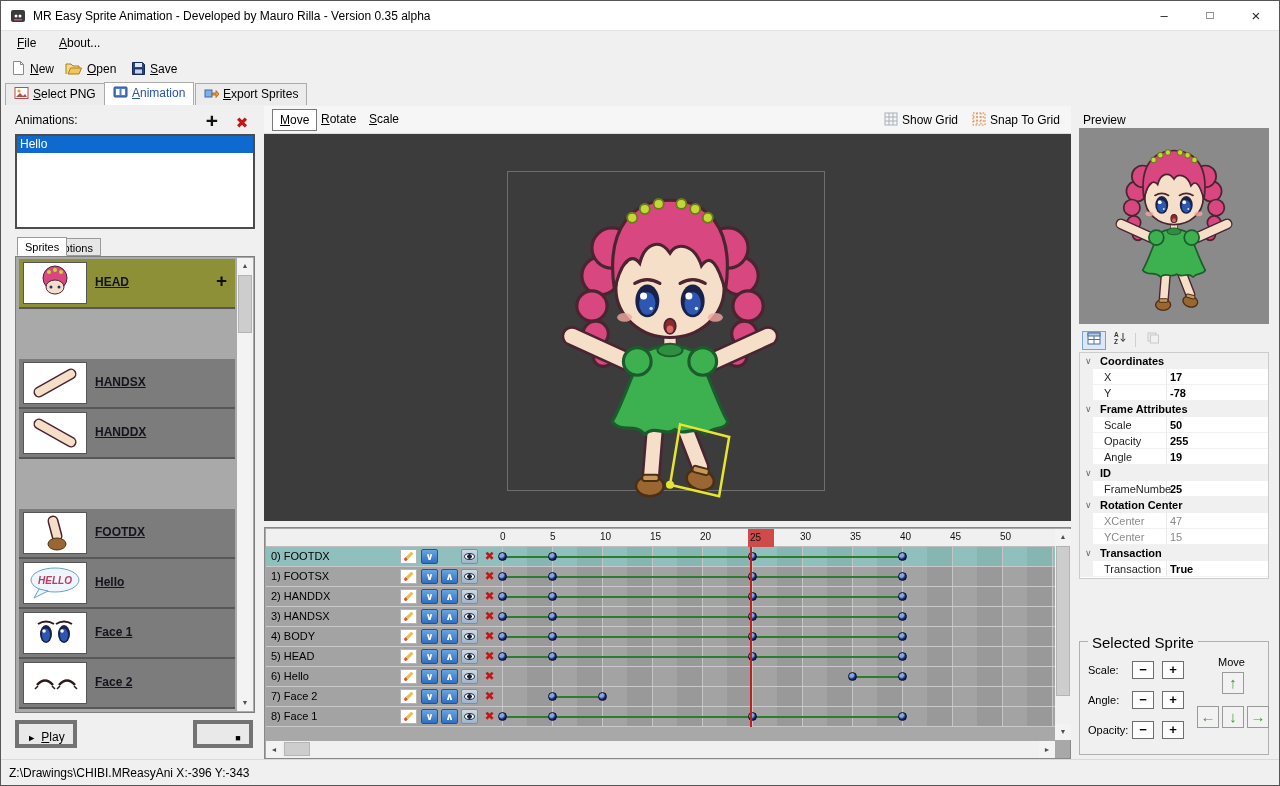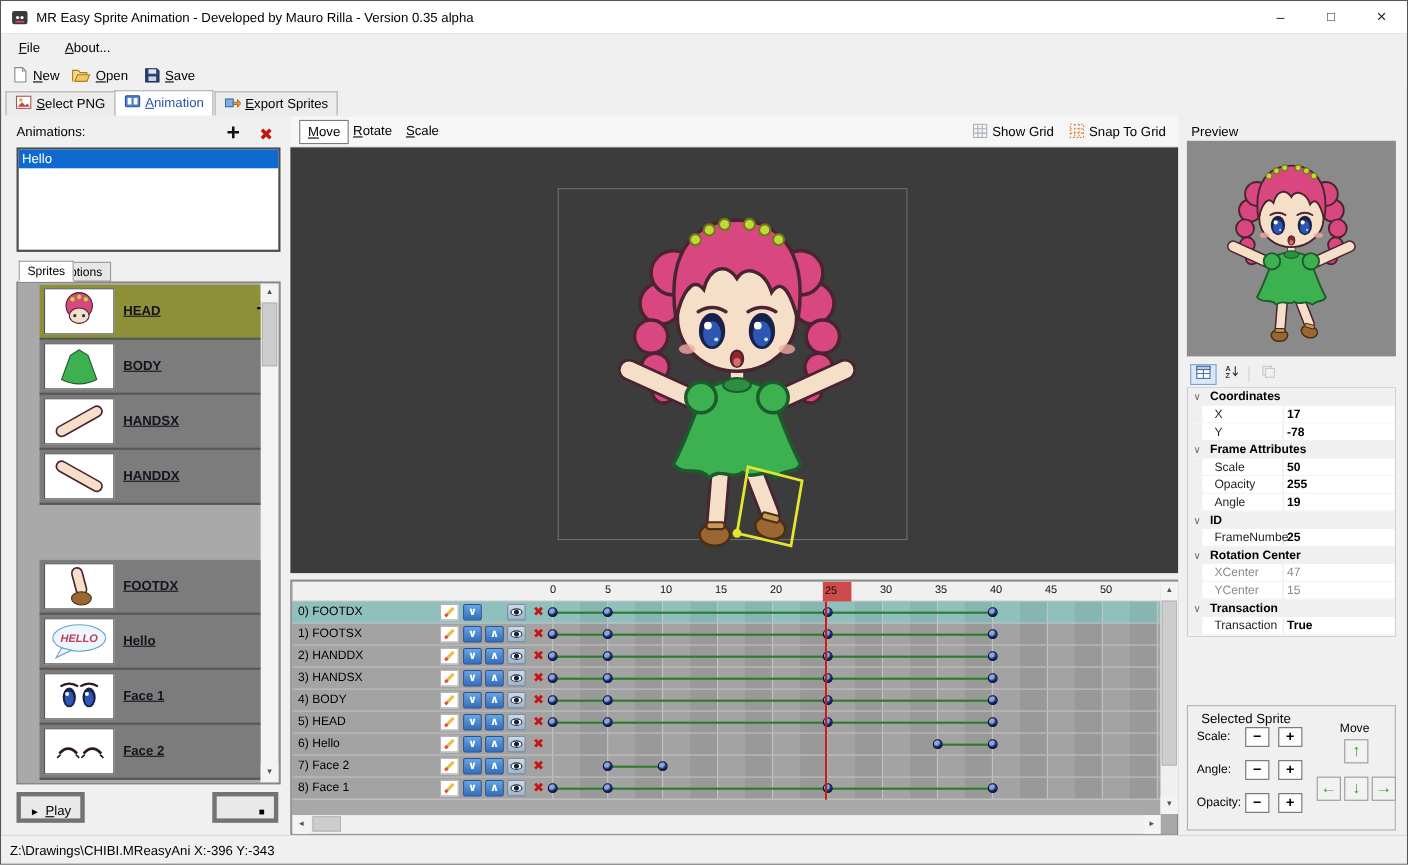--- a/index.html
+++ b/index.html
@@ -30,21 +30,21 @@
   
   #animations-label{position:absolute;left:14px;top:112px;}
   #anim-add{position:absolute;left:198px;top:108px;width:26px;height:26px;font-size:21px;font-weight:900;text-align:center;line-height:24px;color:#111;}
   #anim-del{position:absolute;left:228px;top:110px;width:26px;height:24px;font-size:15px;font-weight:bold;text-align:center;line-height:24px;color:#c41414;}
   #anim-list{position:absolute;left:14px;top:133px;width:240px;height:95px;background:#fff;border:2px solid #4c4c4c;}
   .anim-item{height:17px;line-height:17px;padding-left:3px;background:#0f6ad0;color:#fff;}
   .sub-tab{position:absolute;height:19px;line-height:18px;padding:0 7px;font-size:11px;border:1px solid #9a9a9a;background:#e6e6e6;}
   #tab-sprites{left:16px;top:236px;background:#fff;border-bottom:1px solid #fff;z-index:2;}
   #tab-options{left:46px;top:237px;height:18px;}
   #sprite-list{position:absolute;left:14px;top:255px;width:240px;height:457px;background:#a9a9a9;border:1px solid #7e7e7e;overflow:hidden;}
-  .sp-item{position:absolute;left:20px;width:216px;height:50px;background:#7c7c7c;border-bottom:2px solid #575757;}
+  .sp-item{position:absolute;left:3px;width:216px;height:50px;background:#7c7c7c;border-bottom:2px solid #575757;}
   .sp-item.sel{background:#8e9038;}
   .sp-thumb{position:absolute;left:4px;top:3px;width:64px;height:42px;background:#fff;border:1px solid #565656;display:block;}
   .sp-label{position:absolute;left:76px;top:16px;font-weight:bold;color:#14141e;text-decoration:underline;}
   .sp-plus{position:absolute;right:8px;top:11px;font-size:19px;font-weight:900;color:#101010;}
   .sp-scroll{position:absolute;right:1px;top:1px;width:16px;height:453px;background:#f3f3f3;}
   .sb-arrow{position:absolute;left:0;width:16px;height:16px;font-size:7px;text-align:center;line-height:16px;color:#505050;background:#f3f3f3;}
   .sb-thumb{position:absolute;left:1px;width:14px;background:#cdcdcd;border:1px solid #b4b4b4;}
   .btn{position:absolute;height:28px;border:4px solid #737373;background:#e9e9e9;text-align:center;line-height:26px;}
   #btn-play{left:14px;top:719px;width:62px;}
   #btn-stop{left:192px;top:719px;width:60px;padding-left:35px;}
@@ -100,21 +100,21 @@
   .pg-cat{background:#f0f0f0;font-weight:bold;}
   .pg-chev{position:absolute;left:5px;top:0;font-size:9px;color:#6a6a6a;font-weight:normal;}
   .pg-cat-label{position:absolute;left:20px;}
   .pg-item{background:#fff;border-bottom:1px solid #f1f1f1;}
   .pg-item::before{content:"";position:absolute;left:86px;top:0;width:1px;height:100%;background:#e9e9e9;}
   .pg-gutter{position:absolute;left:0;top:0;width:13px;height:16px;background:#f0f0f0;}
   .pg-key{position:absolute;left:24px;color:#1e1e1e;}
   .pg-val{position:absolute;left:90px;font-weight:bold;}
   .pg-item.dis .pg-key,.pg-item.dis .pg-val{color:#8a8a8a;font-weight:normal;}
   #selected-sprite{position:absolute;left:1078px;top:640px;width:190px;height:114px;border:1px solid #b0b0b0;}
-  #ss-title{position:absolute;left:8px;top:-8px;background:#f0f0f0;padding:0 4px;font-size:12px;margin-top:12px;}
+  #ss-title{position:absolute;left:8px;top:-8px;background:#f0f0f0;padding:0 4px;font-size:15px;}
   .ss-label{position:absolute;left:8px;font-size:11px;}
   .ss-btn{position:absolute;width:22px;height:18px;border:1px solid #6e6e6e;background:#fdfdfd;font-weight:900;font-size:13px;text-align:center;line-height:15px;}
   #move-label{position:absolute;left:138px;top:14px;font-size:11px;}
   .mv-btn{position:absolute;width:22px;height:22px;border:1px solid #9a9a9a;background:#f2f2f2;color:#3aa12c;font-weight:900;font-size:15px;text-align:center;line-height:19px;}
 
   
   #statusbar{position:absolute;left:0;top:758px;width:1278px;height:27px;background:#f0f0f0;border-top:1px solid #dadada;}
   #status-text{position:absolute;left:8px;top:6px;}
 </style>
 </head>
@@ -275,28 +275,20 @@
           <circle cx="27" cy="24" r="1.5" fill="#22307a"></circle>
           <circle cx="35" cy="24" r="1.5" fill="#22307a"></circle>
           <circle cx="25" cy="9" r="2" fill="#c2d838"></circle>
           <circle cx="31" cy="7" r="2" fill="#c2d838"></circle>
           <circle cx="37" cy="9" r="2" fill="#c2d838"></circle>
         </svg>
     </span>
     <span class="sp-label">HEAD</span>
     <span class="sp-plus">+</span>
   </div>
-  <div class="sp-item" style="top:52px">
-    <span class="sp-thumb">
-      <svg width="62" height="40" viewBox="0 0 62 40">
-          <path d="M31,5 L23,10 15,32 Q31,40 47,32 L39,10 Z" fill="#3db04f" stroke="#1c5c2c"></path>
-        </svg>
-    </span>
-    <span class="sp-label">BODY</span>
-  </div>
   <div class="sp-item" style="top:102px">
     <span class="sp-thumb">
       <svg width="62" height="40" viewBox="0 0 62 40">
           <line x1="15" y1="29" x2="47" y2="11" stroke="#4a2430" stroke-width="11" stroke-linecap="round"></line>
           <line x1="15" y1="29" x2="47" y2="11" stroke="#f6dfc9" stroke-width="8" stroke-linecap="round"></line>
         </svg>
     </span>
     <span class="sp-label">HANDSX</span>
   </div>
   <div class="sp-item" style="top:152px">

